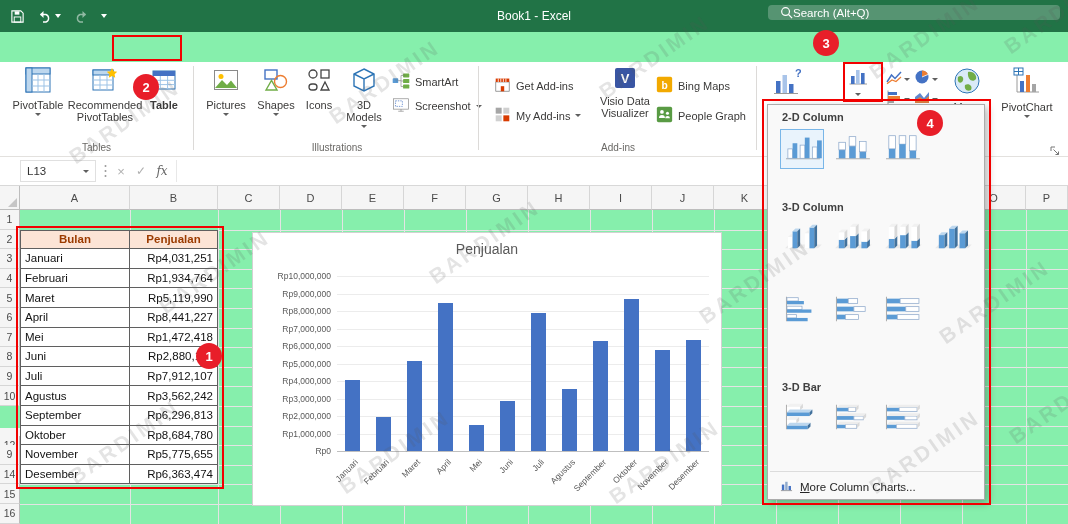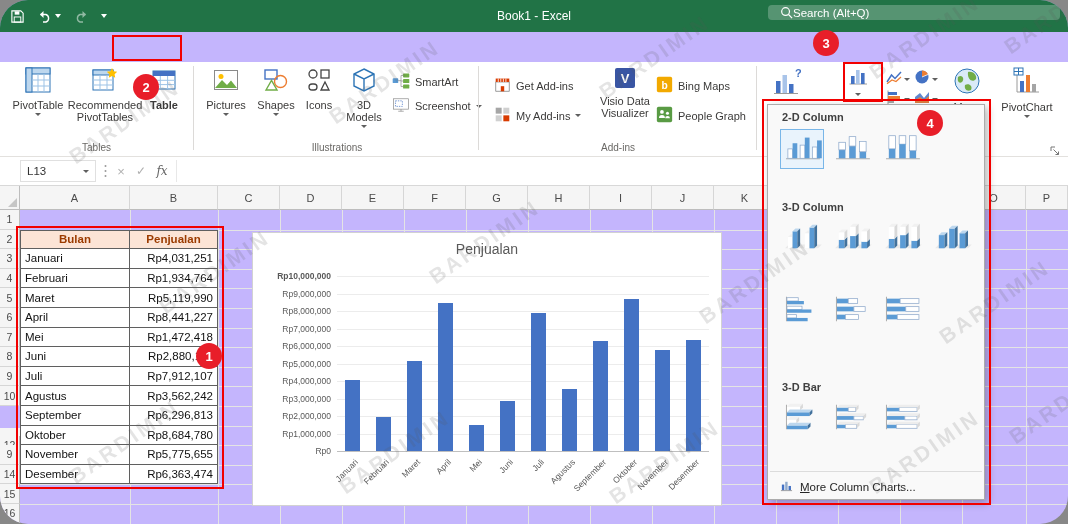--- a/index.html
+++ b/index.html
@@ -1,17 +1,17 @@
 <!DOCTYPE html>
 <html><head>
 <meta charset="utf-8">
 <style>
   * { box-sizing: border-box; margin: 0; padding: 0; }
   body { margin:0; background:#888; font-family:"Liberation Sans", sans-serif; }
-  .app { position:relative; width:1068px; height:524px; background:#c4b5fd; overflow:hidden; font-family:"Liberation Sans", sans-serif;border-radius:28px; }
+  .app { position:relative; width:1068px; height:524px; background:#86efac; overflow:hidden; font-family:"Liberation Sans", sans-serif; }
 
   
   .titlebar { position:absolute; left:0; top:0; width:1068px; height:32px; background:#217346; }
   .qat { position:absolute; left:10px; top:0; height:32px; display:flex; align-items:center; gap:12px; }
   .qat .qbtn { display:flex; align-items:center; }
   .tb-title { position:absolute; left:0; right:0; top:0; height:32px; display:flex; align-items:center; justify-content:center; color:#fff; font-size:12px; pointer-events:none; }
   .search { position:absolute; right:8px; top:5px; width:292px; height:15px; background:rgba(255,255,255,.24); border-radius:4px; display:flex; align-items:center; gap:0; padding-left:12px; color:#fff; font-size:11.5px; }
   .wchev { width:0; height:0; border-left:3.5px solid transparent; border-right:3.5px solid transparent; border-top:4px solid #fff; }
 
   
@@ -461,21 +461,21 @@
       <div class="ytick" style="top: 213px;">Rp0</div>
       <div class="ytick" style="top: 195.5px;">Rp1,000,000</div>
       <div class="ytick" style="top: 178px;">Rp2,000,000</div>
       <div class="ytick" style="top: 160.5px;">Rp3,000,000</div>
       <div class="ytick" style="top: 143px;">Rp4,000,000</div>
       <div class="ytick" style="top: 125.5px;">Rp5,000,000</div>
       <div class="ytick" style="top: 108px;">Rp6,000,000</div>
       <div class="ytick" style="top: 90.5px;">Rp7,000,000</div>
       <div class="ytick" style="top: 73px;">Rp8,000,000</div>
       <div class="ytick" style="top: 55.5px;">Rp9,000,000</div>
-      <div class="ytick" style="top: 38px; font-weight: bold;">Rp10,000,000</div>
+      <div class="ytick" style="top: 38px;">Rp10,000,000</div>
       <div class="cbar" style="left: 92px; top: 147.453px; height: 70.5469px; background: rgb(68, 114, 196);"></div>
       <div class="cxlabel" style="left: 29.5px; top: 224px;">Januari</div>
       <div class="cbar" style="left: 123px; top: 184.142px; height: 33.8584px; background: rgb(68, 114, 196);"></div>
       <div class="cxlabel" style="left: 60.5px; top: 224px;">Februari</div>
       <div class="cbar" style="left: 154px; top: 128.4px; height: 89.5998px; background: rgb(68, 114, 196);"></div>
       <div class="cxlabel" style="left: 91.5px; top: 224px;">Maret</div>
       <div class="cbar" style="left: 185px; top: 70.2785px; height: 147.721px; background: rgb(68, 114, 196);"></div>
       <div class="cxlabel" style="left: 122.5px; top: 224px;">April</div>
       <div class="cbar" style="left: 216px; top: 192.233px; height: 25.7673px; background: rgb(68, 114, 196);"></div>
       <div class="cxlabel" style="left: 153.5px; top: 224px;">Mei</div>

